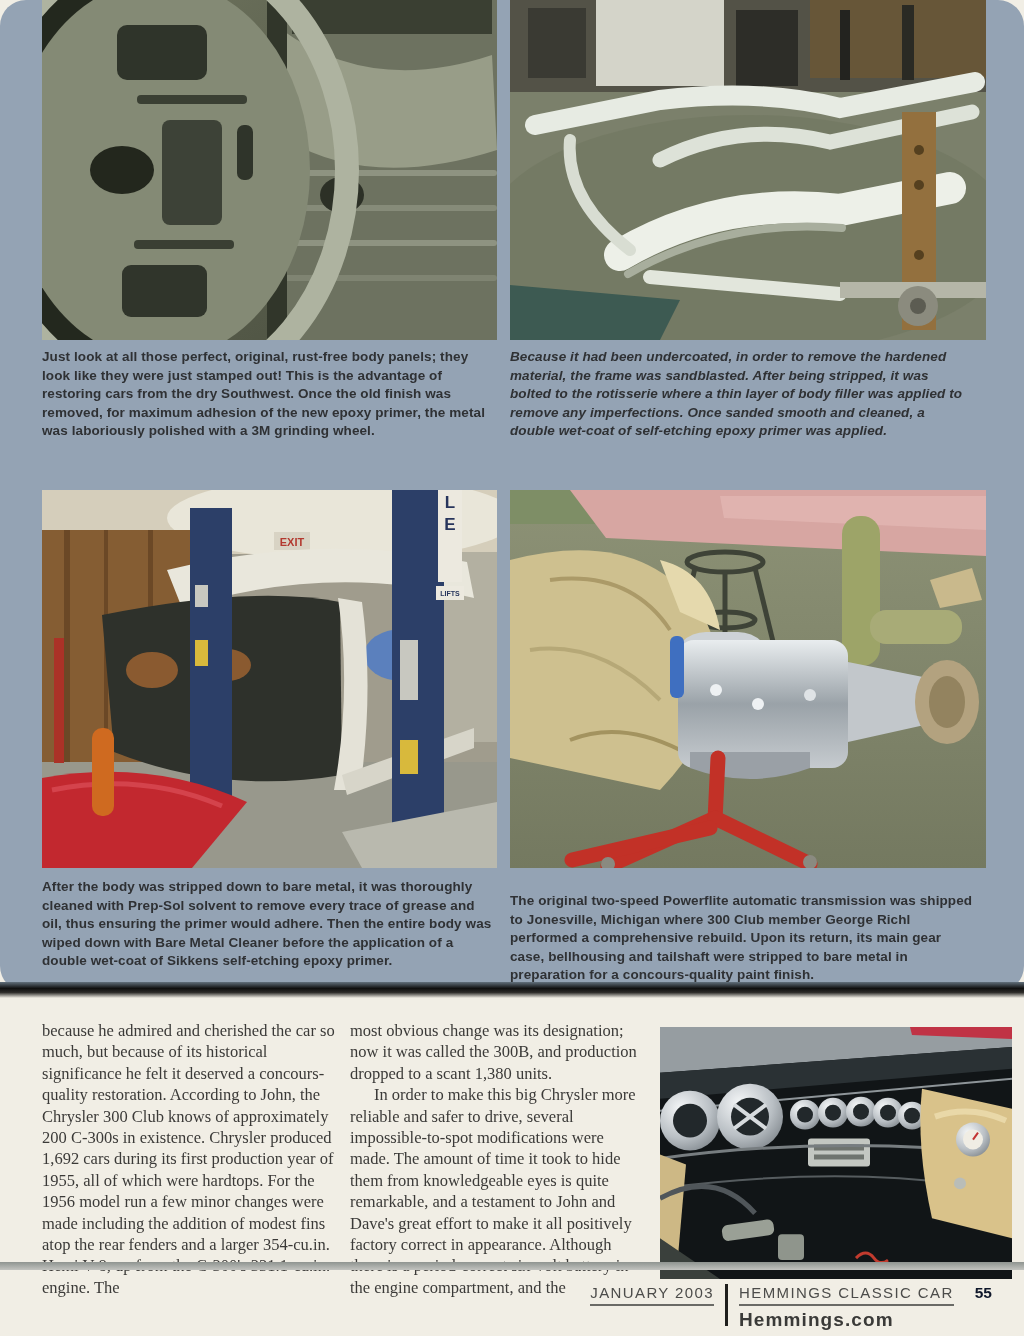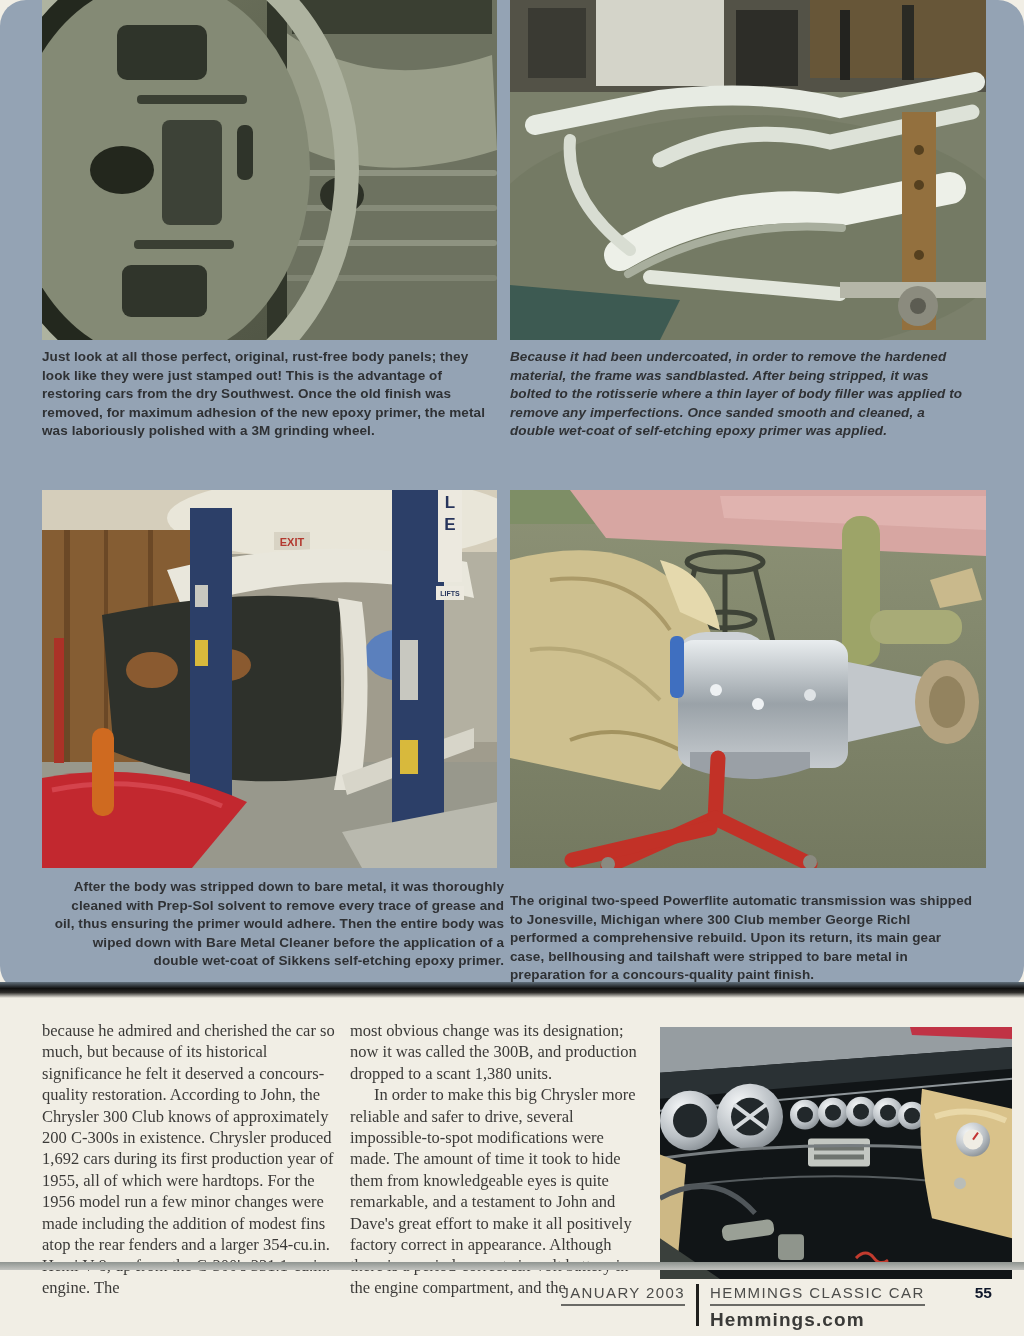--- a/index.html
+++ b/index.html
@@ -18,21 +18,21 @@
   #photo-body-panels   { left:42px;  top:0;     width:455px; height:340px; }
   #photo-frame         { left:510px; top:0;     width:476px; height:340px; }
   #photo-body-shell    { left:42px;  top:490px; width:455px; height:378px; }
   #photo-transmission  { left:510px; top:490px; width:476px; height:378px; }
   .caption {
     position:absolute; font-weight:bold; font-size:13.5px; line-height:18.6px;
     color:#2f3134; letter-spacing:0.1px;
   }
   #caption-body-panels  { left:42px;  top:348px; width:452px; }
   #caption-frame        { left:510px; top:348px; width:462px;font-style:italic; }
-  #caption-body-shell   { left:52px;  top:878px; width:452px;text-align:right; }
+  #caption-body-shell   { left:42px;  top:878px; width:452px; }
   #caption-transmission { left:510px; top:892px; width:466px; }
   .section-shadow {
     position:absolute; left:0; top:982px; width:1024px; height:16px;
     background:linear-gradient(#62707c, #101010 40%, #2c2b28 65%, #f1eee5);
   }
   .bottom-section {
     position:absolute; left:0; top:998px; width:1024px; height:272px;
     background:#f1eee5;
   }
   .article-col {
@@ -50,21 +50,21 @@
     display:flex; align-items:flex-start; justify-content:flex-end;
   }
   .footer-issue, .footer-magazine {
     font-size:15px; letter-spacing:1.4px; color:#4c4c4a;
     border-bottom:2px solid #6a6a66; padding-bottom:3px; white-space:nowrap;
   }
   .footer-divider {
     width:3px; height:42px; background:#1f1f1d; margin:0 11px; flex:none;
   }
   .footer-right { display:flex; flex-direction:column; }
-  .footer-mag-line { display:flex; align-items:baseline;gap:29px; }
+  .footer-mag-line { display:flex; align-items:baseline; }
   .footer-pagenum {
     font-size:15.5px; font-weight:bold; color:#0f172a; margin-left:21px;
   }
   .footer-site {
     font-size:19px; font-weight:bold; color:#3a3a38; letter-spacing:1.1px; margin-top:3px;
   }
   .page-bottom-edge {
     position:absolute; left:0; bottom:0; width:1024px; height:8px;
     background:linear-gradient(#8f9490, #c2c3bf);
   }

